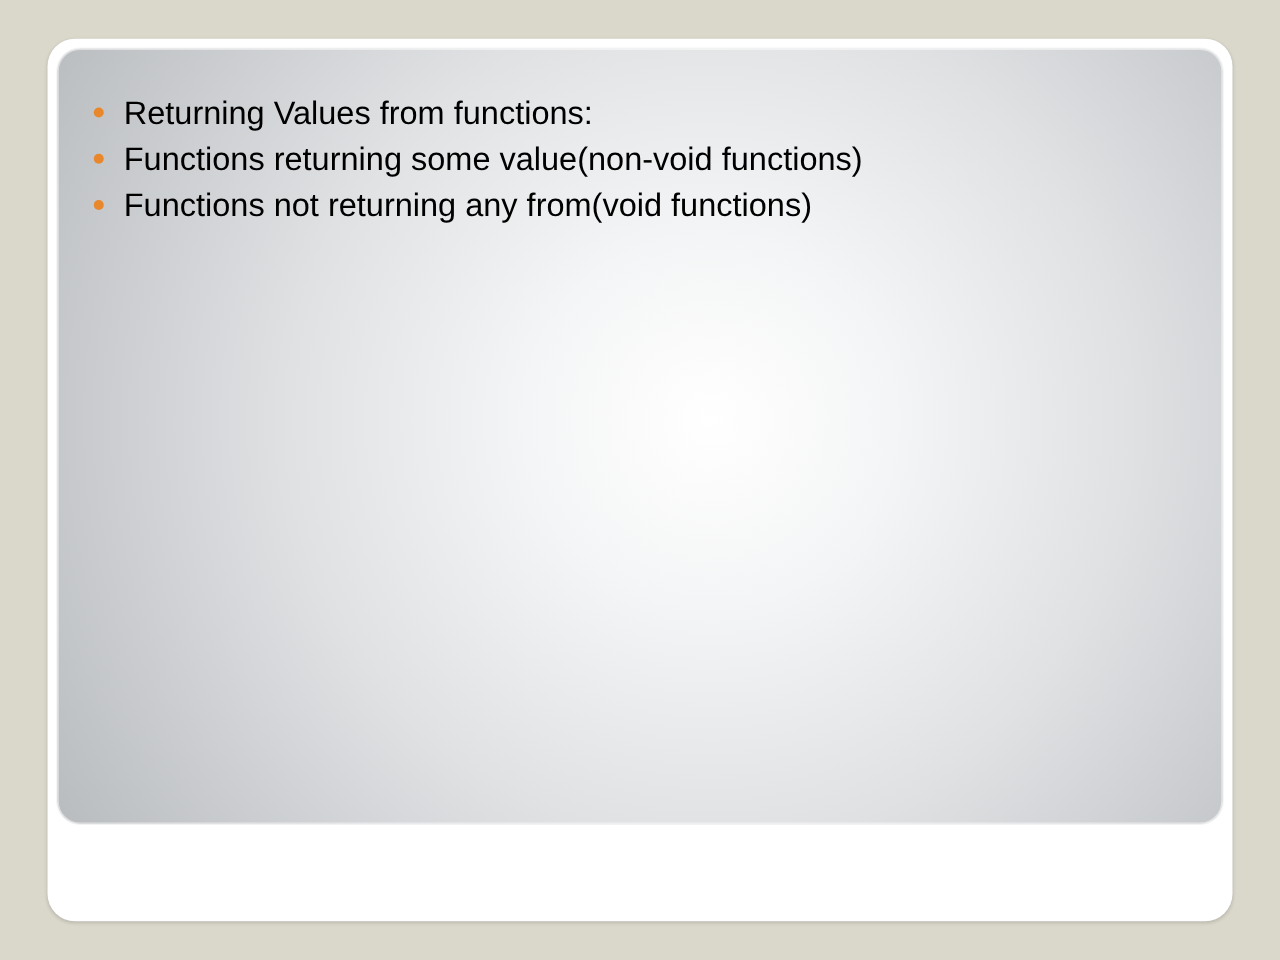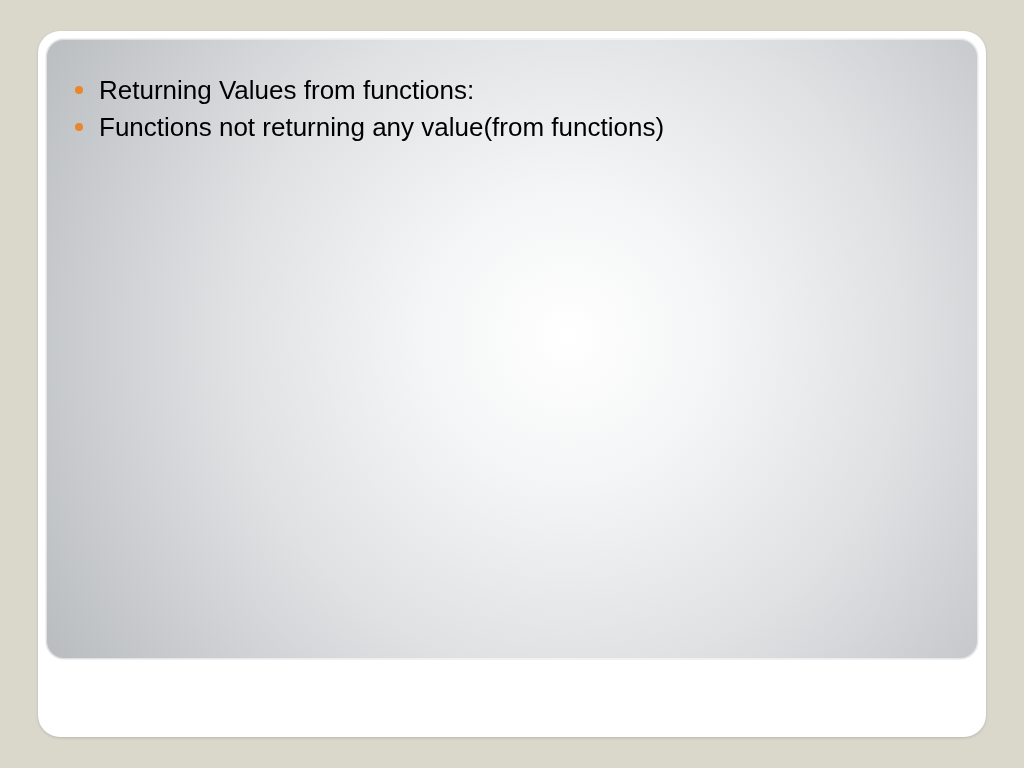--- a/index.html
+++ b/index.html
@@ -59,17 +59,18 @@
       height: 36px;
     }
   </style>
 </head>
 <body>
 
 <div class="outer-card">
   <div class="inner-panel">
     <ul class="bullets">
       <li>Returning Values from functions:</li>
-      <li>Functions not returning any value(from functions)</li>
+      <li>Functions returning some value(non-void functions)</li>
+      <li>Functions not returning any from(void functions)</li>
     </ul>
     <div class="spacer"></div>
   </div>
 </div>
 
 </body></html>

